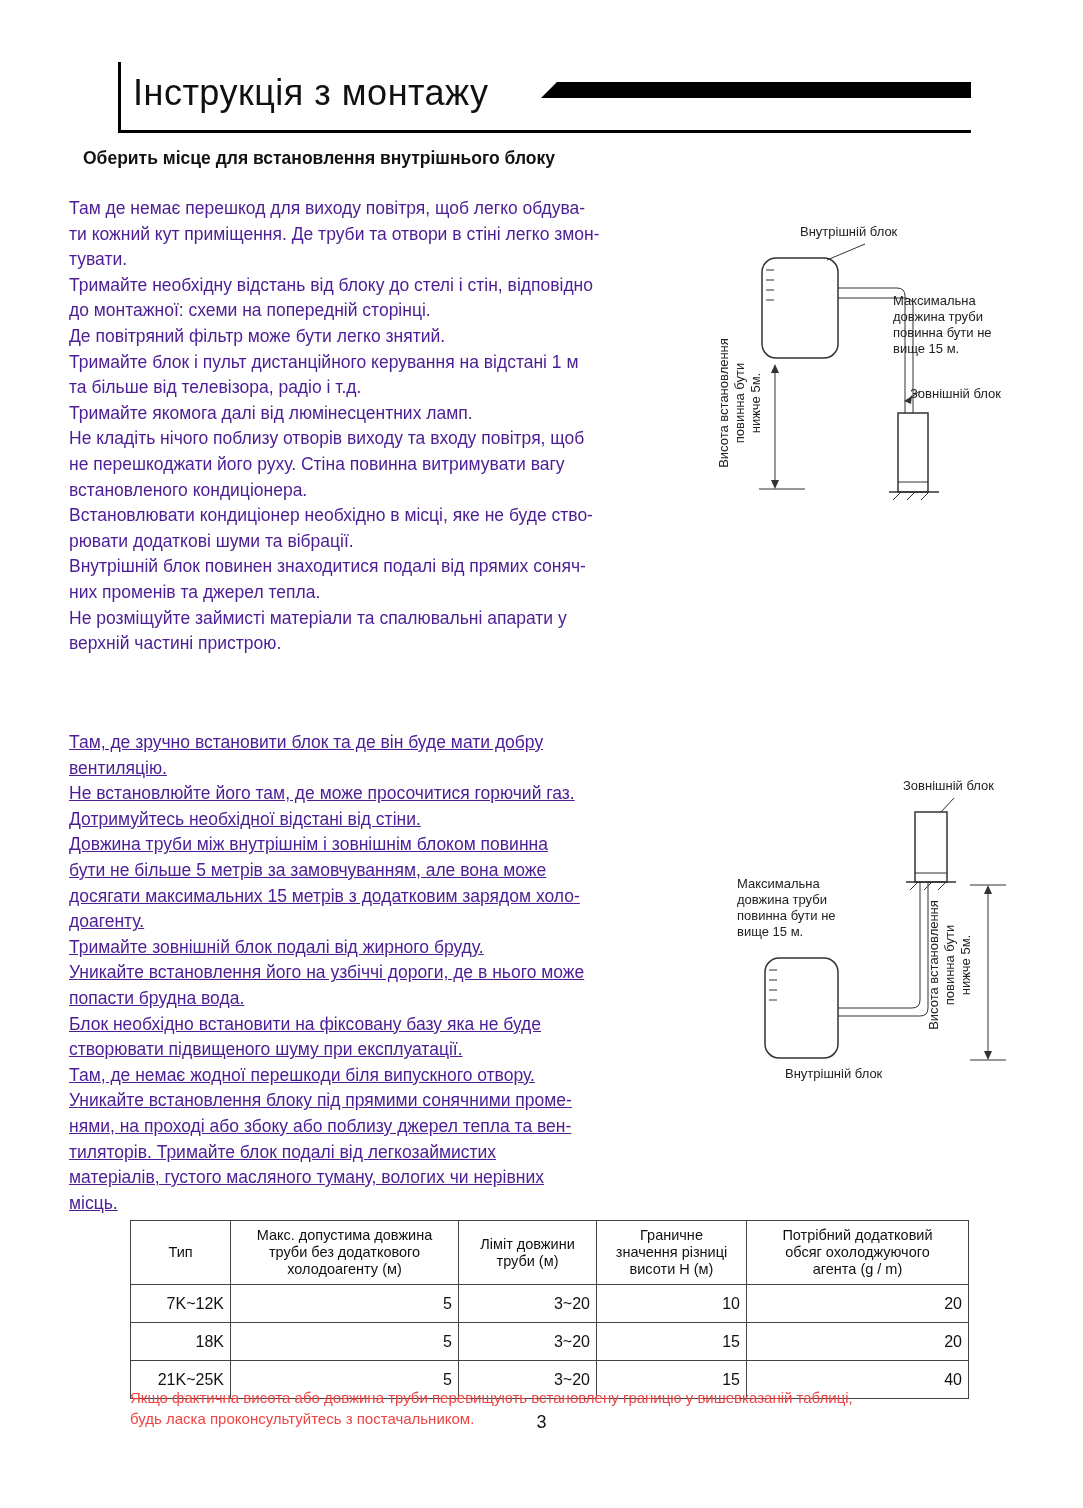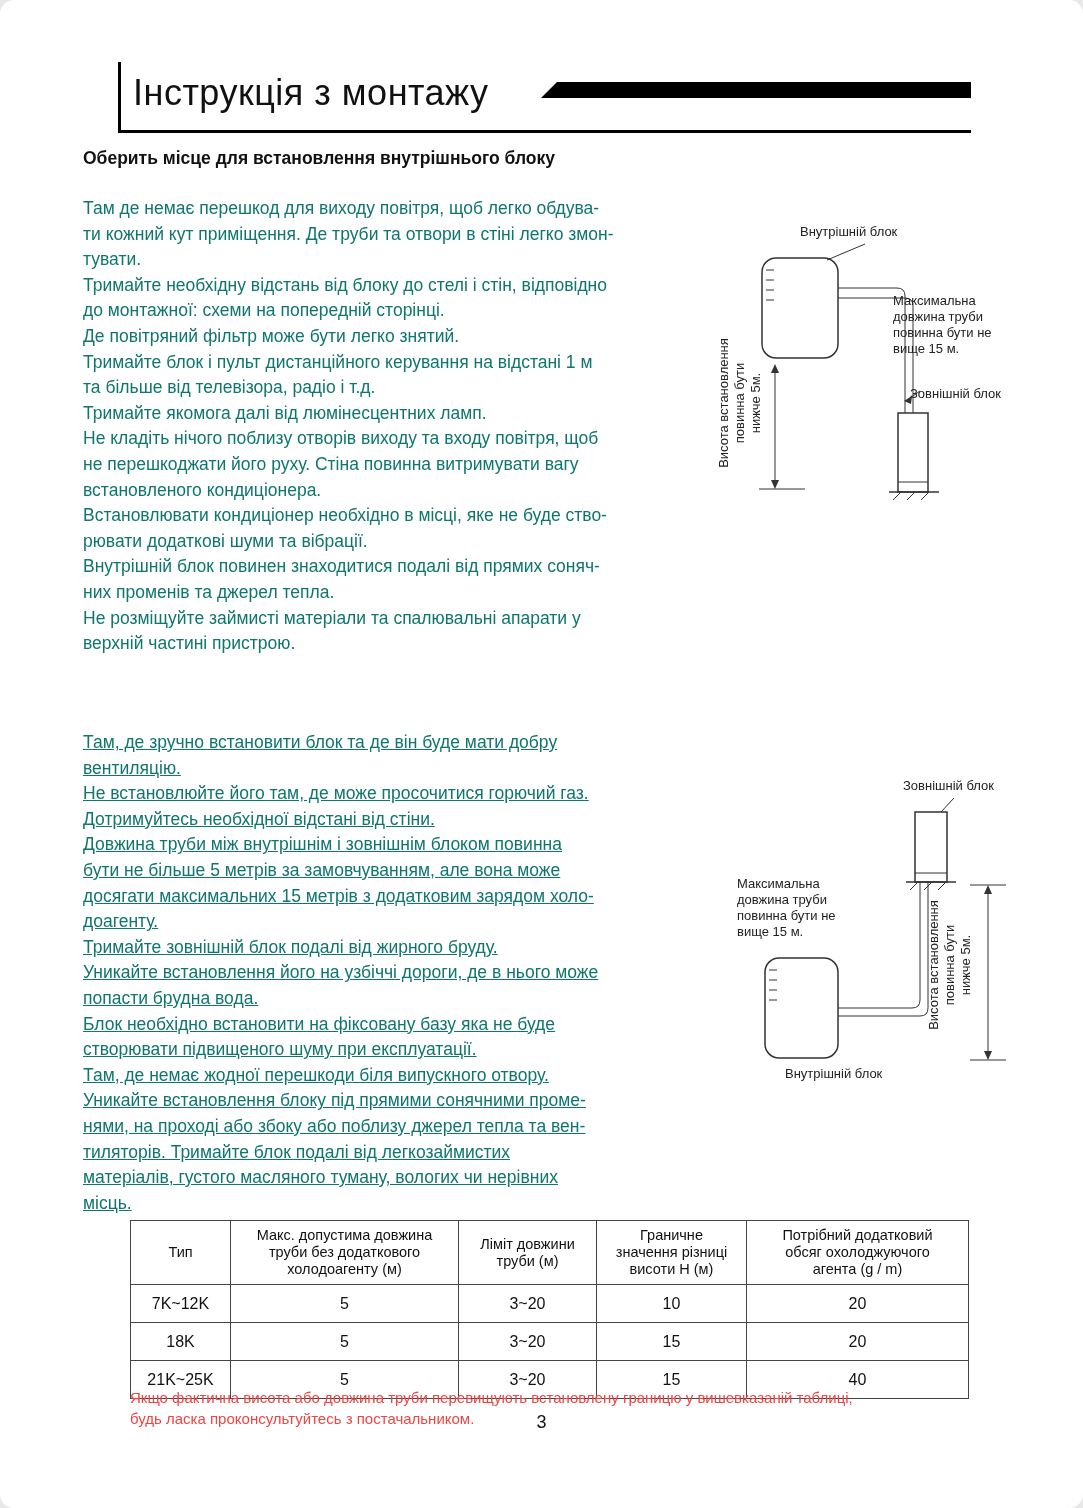--- a/index.html
+++ b/index.html
@@ -4,21 +4,20 @@
 <style>
   html,body { margin:0; padding:0; background:#e8e8e8; }
   .page {
     position:relative;
     width:1083px; height:1508px;
     margin:0 auto;
     background:#ffffff;
     font-family:"Liberation Sans", sans-serif;
     color:#1a1a1a;
     overflow:hidden;
-    border-radius:14px;
   }
 
   
   .title-block {
     position:absolute; left:118px; top:62px;
     width:850px; height:68px;
     border-left:3px solid #000;
     border-bottom:3px solid #000;
   }
   .title-block h1 {
@@ -32,23 +31,23 @@
     width:430px; height:16px; background:#000;
     clip-path:polygon(16px 0, 100% 0, 100% 100%, 0 100%);
   }
 
   
   .section-heading {
     position:absolute; left:83px;
     font-size:17.5px; font-weight:700; color:#111;
   }
   .body-text {
-    position:absolute; left:83px; width:645px;
+    position:absolute; left:69px; width:645px;
     font-size:17.5px; line-height:25.6px;
-    white-space:pre-line; color:#0f766e;
+    white-space:pre-line; color:#4c1d95;
   }
 
   
   .dlabel {
     position:absolute;
     font-size:13px; line-height:16px;
     white-space:pre-line; color:#222;
   }
   .rot { transform:rotate(-90deg); transform-origin:0 0; text-align:center; }
 
@@ -64,21 +63,21 @@
   }
   .spec-table th, .spec-table td {
     border:1px solid #444;
     text-align:center; vertical-align:middle;
     font-weight:400; color:#111;
   }
   .spec-table th {
     font-size:14.5px; line-height:17px;
     white-space:pre-line; padding:6px 6px;
   }
-  .spec-table td { font-size:16px; height:33px; padding:2px 0; }
+  .spec-table td { font-size:16px; height:33px; padding:2px 6px;text-align:right; }
 
   .footer-note {
     position:absolute; left:130px; top:1387px; width:830px;
     font-size:15px; line-height:21px; white-space:pre-line; color:#ef4444;
   }
   .page-number {
     position:absolute; left:0; top:1412px; width:1083px;
     text-align:center; font-size:18px; color:#111;
   }
 </style>

